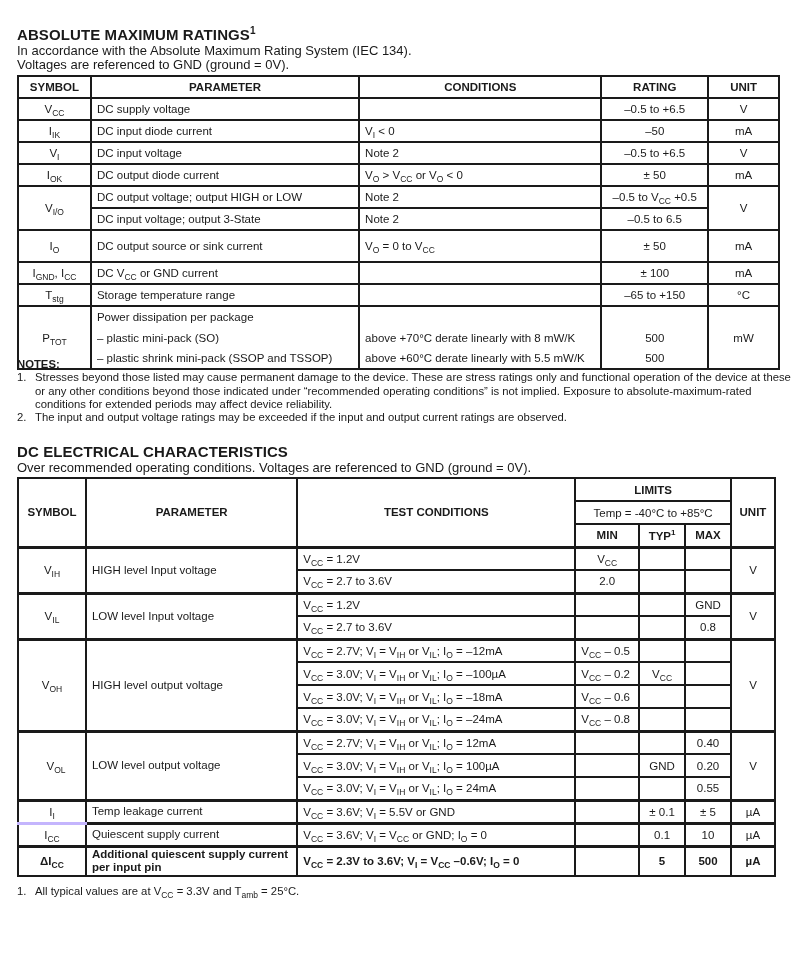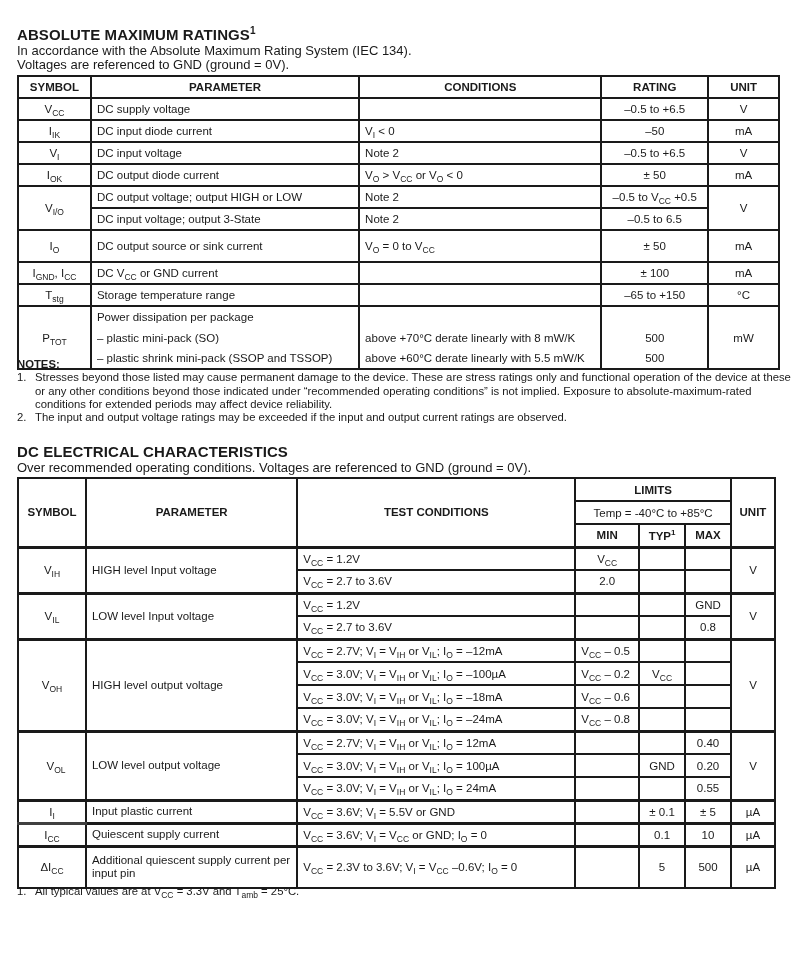--- a/index.html
+++ b/index.html
@@ -241,37 +241,37 @@
         <td class="c" style="">0.20</td>
       </tr>
       <tr style="height: 23px;">
         <td class="l" style="">V<sub>CC</sub> = 3.0V; V<sub>I</sub> = V<sub>IH</sub> or V<sub>IL</sub>; I<sub>O</sub> = 24mA</td>
         <td class="c" style=""></td>
         <td class="c" style=""></td>
         <td class="c" style="">0.55</td>
       </tr>
       <tr style="height: 23px;">
         <td class="c" rowspan="1" style="border-top:3px solid #1a1a1a;">I<sub>I</sub></td>
-        <td class="l" rowspan="1" style="border-top:3px solid #1a1a1a;line-height:13px">Input plastic current</td>
+        <td class="l" rowspan="1" style="border-top:3px solid #1a1a1a;line-height:13px">Temp leakage current</td>
         <td class="l" style="border-top:3px solid #1a1a1a;">V<sub>CC</sub> = 3.6V; V<sub>I</sub> = 5.5V or GND</td>
         <td class="c" style="border-top:3px solid #1a1a1a;"></td>
         <td class="c" style="border-top:3px solid #1a1a1a;">± 0.1</td>
         <td class="c" style="border-top:3px solid #1a1a1a;">± 5</td>
         <td class="c" rowspan="1" style="border-top:3px solid #1a1a1a;">µA</td>
       </tr>
       <tr style="height: 23px;">
-        <td class="c" rowspan="1" style="border-top:3px solid #404040;margin-top:12px;">I<sub>CC</sub></td>
+        <td class="c" rowspan="1" style="border-top:3px solid #c4b5fd;margin-top:12px;">I<sub>CC</sub></td>
         <td class="l" rowspan="1" style="border-top:3px solid #1a1a1a;line-height:13px">Quiescent supply current</td>
         <td class="l" style="border-top:3px solid #1a1a1a;">V<sub>CC</sub> = 3.6V; V<sub>I</sub> = V<sub>CC</sub> or GND; I<sub>O</sub> = 0</td>
         <td class="c" style="border-top:3px solid #1a1a1a;"></td>
         <td class="c" style="border-top:3px solid #1a1a1a;">0.1</td>
         <td class="c" style="border-top:3px solid #1a1a1a;">10</td>
         <td class="c" rowspan="1" style="border-top:3px solid #1a1a1a;">µA</td>
       </tr>
-      <tr style="height: 42px;">
+      <tr style="height: 30px; font-weight: bold;">
         <td class="c" rowspan="1" style="border-top:3px solid #1a1a1a;">ΔI<sub>CC</sub></td>
         <td class="l" rowspan="1" style="border-top:3px solid #1a1a1a;line-height:13px">Additional quiescent supply current per input pin</td>
         <td class="l" style="border-top:3px solid #1a1a1a;">V<sub>CC</sub> = 2.3V to 3.6V; V<sub>I</sub> = V<sub>CC</sub> –0.6V; I<sub>O</sub> = 0</td>
         <td class="c" style="border-top:3px solid #1a1a1a;"></td>
         <td class="c" style="border-top:3px solid #1a1a1a;">5</td>
         <td class="c" style="border-top:3px solid #1a1a1a;">500</td>
         <td class="c" rowspan="1" style="border-top:3px solid #1a1a1a;">µA</td>
       </tr>
     </tbody>
 </table>

